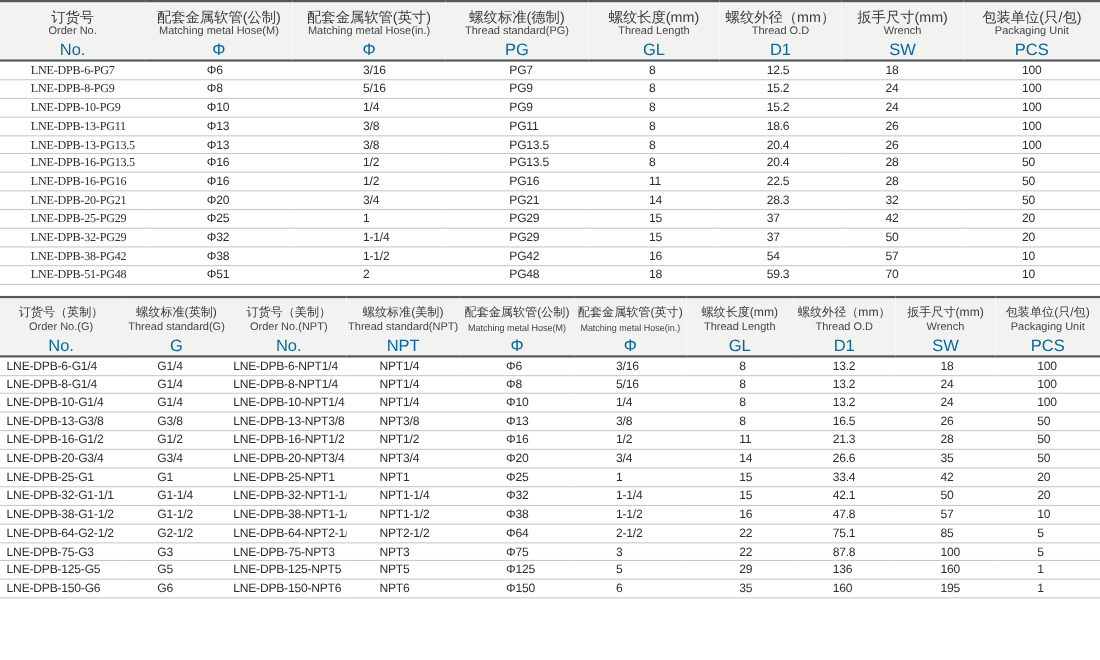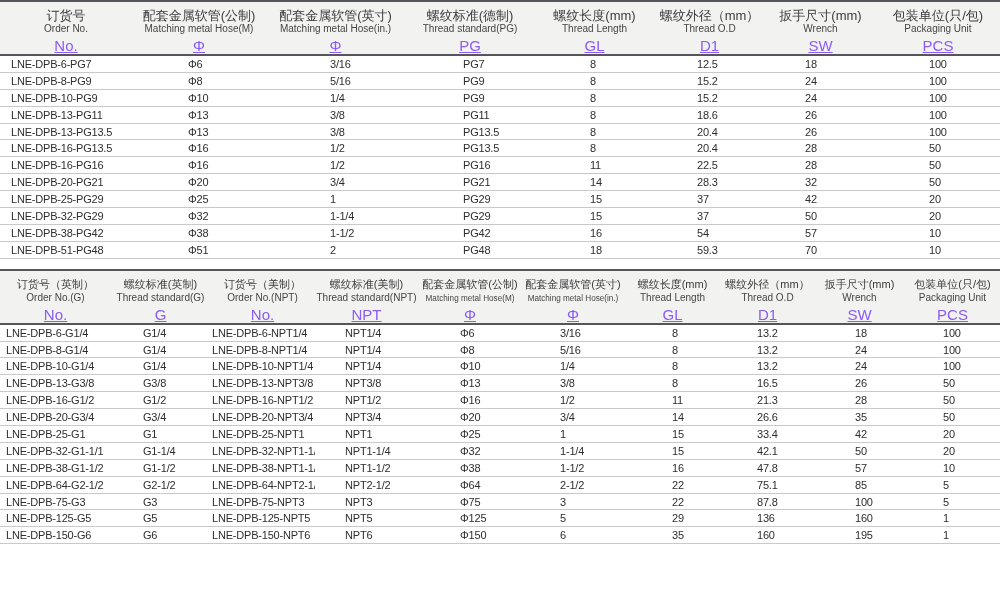--- a/index.html
+++ b/index.html
@@ -17,32 +17,32 @@
   table.spec thead th{
     background:#f2f2f0;
     border-top:2px solid #55565a;
     border-bottom:2px solid #55565a;
     padding:0;margin:0;font-weight:normal;vertical-align:top;
     overflow:hidden;white-space:nowrap;text-align:center;
   }
   .h-cn{display:block;font-size:13px;line-height:15px;margin-top:6px;color:#3b3b3d;text-align:center;}
   .t2 .h-cn{font-size:11px;}
   .h-en{display:block;font-size:10px;line-height:12px;color:#454547;}
-  .h-code{display:block;font-size:15px;line-height:17px;margin-top:2px;color:#8b5cf6;text-decoration:underline;}
+  .h-code{display:block;font-size:15px;line-height:17px;margin-top:2px;color:#0369a1;}
   .t2 thead th:nth-child(5) .h-en,
   .t2 thead th:nth-child(6) .h-en{font-size:8.5px;transform:scaleX(.96);transform-origin:center;}
   
   table.spec td{
     height:15.9px;font-size:11px;letter-spacing:-0.2px;
     border-bottom:1px solid #c9c9c9;
     padding:0;color:#2e2e30;white-space:nowrap;overflow:hidden;
     text-align:left;vertical-align:middle;
   }
   
-  .t1 td:nth-child(1){padding-left:11px;}
+  .t1 td:nth-child(1){padding-left:28px;font-family:Liberation Serif, serif;}
   .t1 td:nth-child(2){padding-left:56px;}
   .t1 td:nth-child(3){padding-left:64px;}
   .t1 td:nth-child(4){padding-left:58px;}
   .t1 td:nth-child(5){padding-left:55px;}
   .t1 td:nth-child(6){padding-left:43px;}
   .t1 td:nth-child(7){padding-left:40px;}
   .t1 td:nth-child(8){padding-left:53px;}
   
   .t2 td:nth-child(1){padding-left:6px;}
   .t2 td:nth-child(2){padding-left:32px;}

